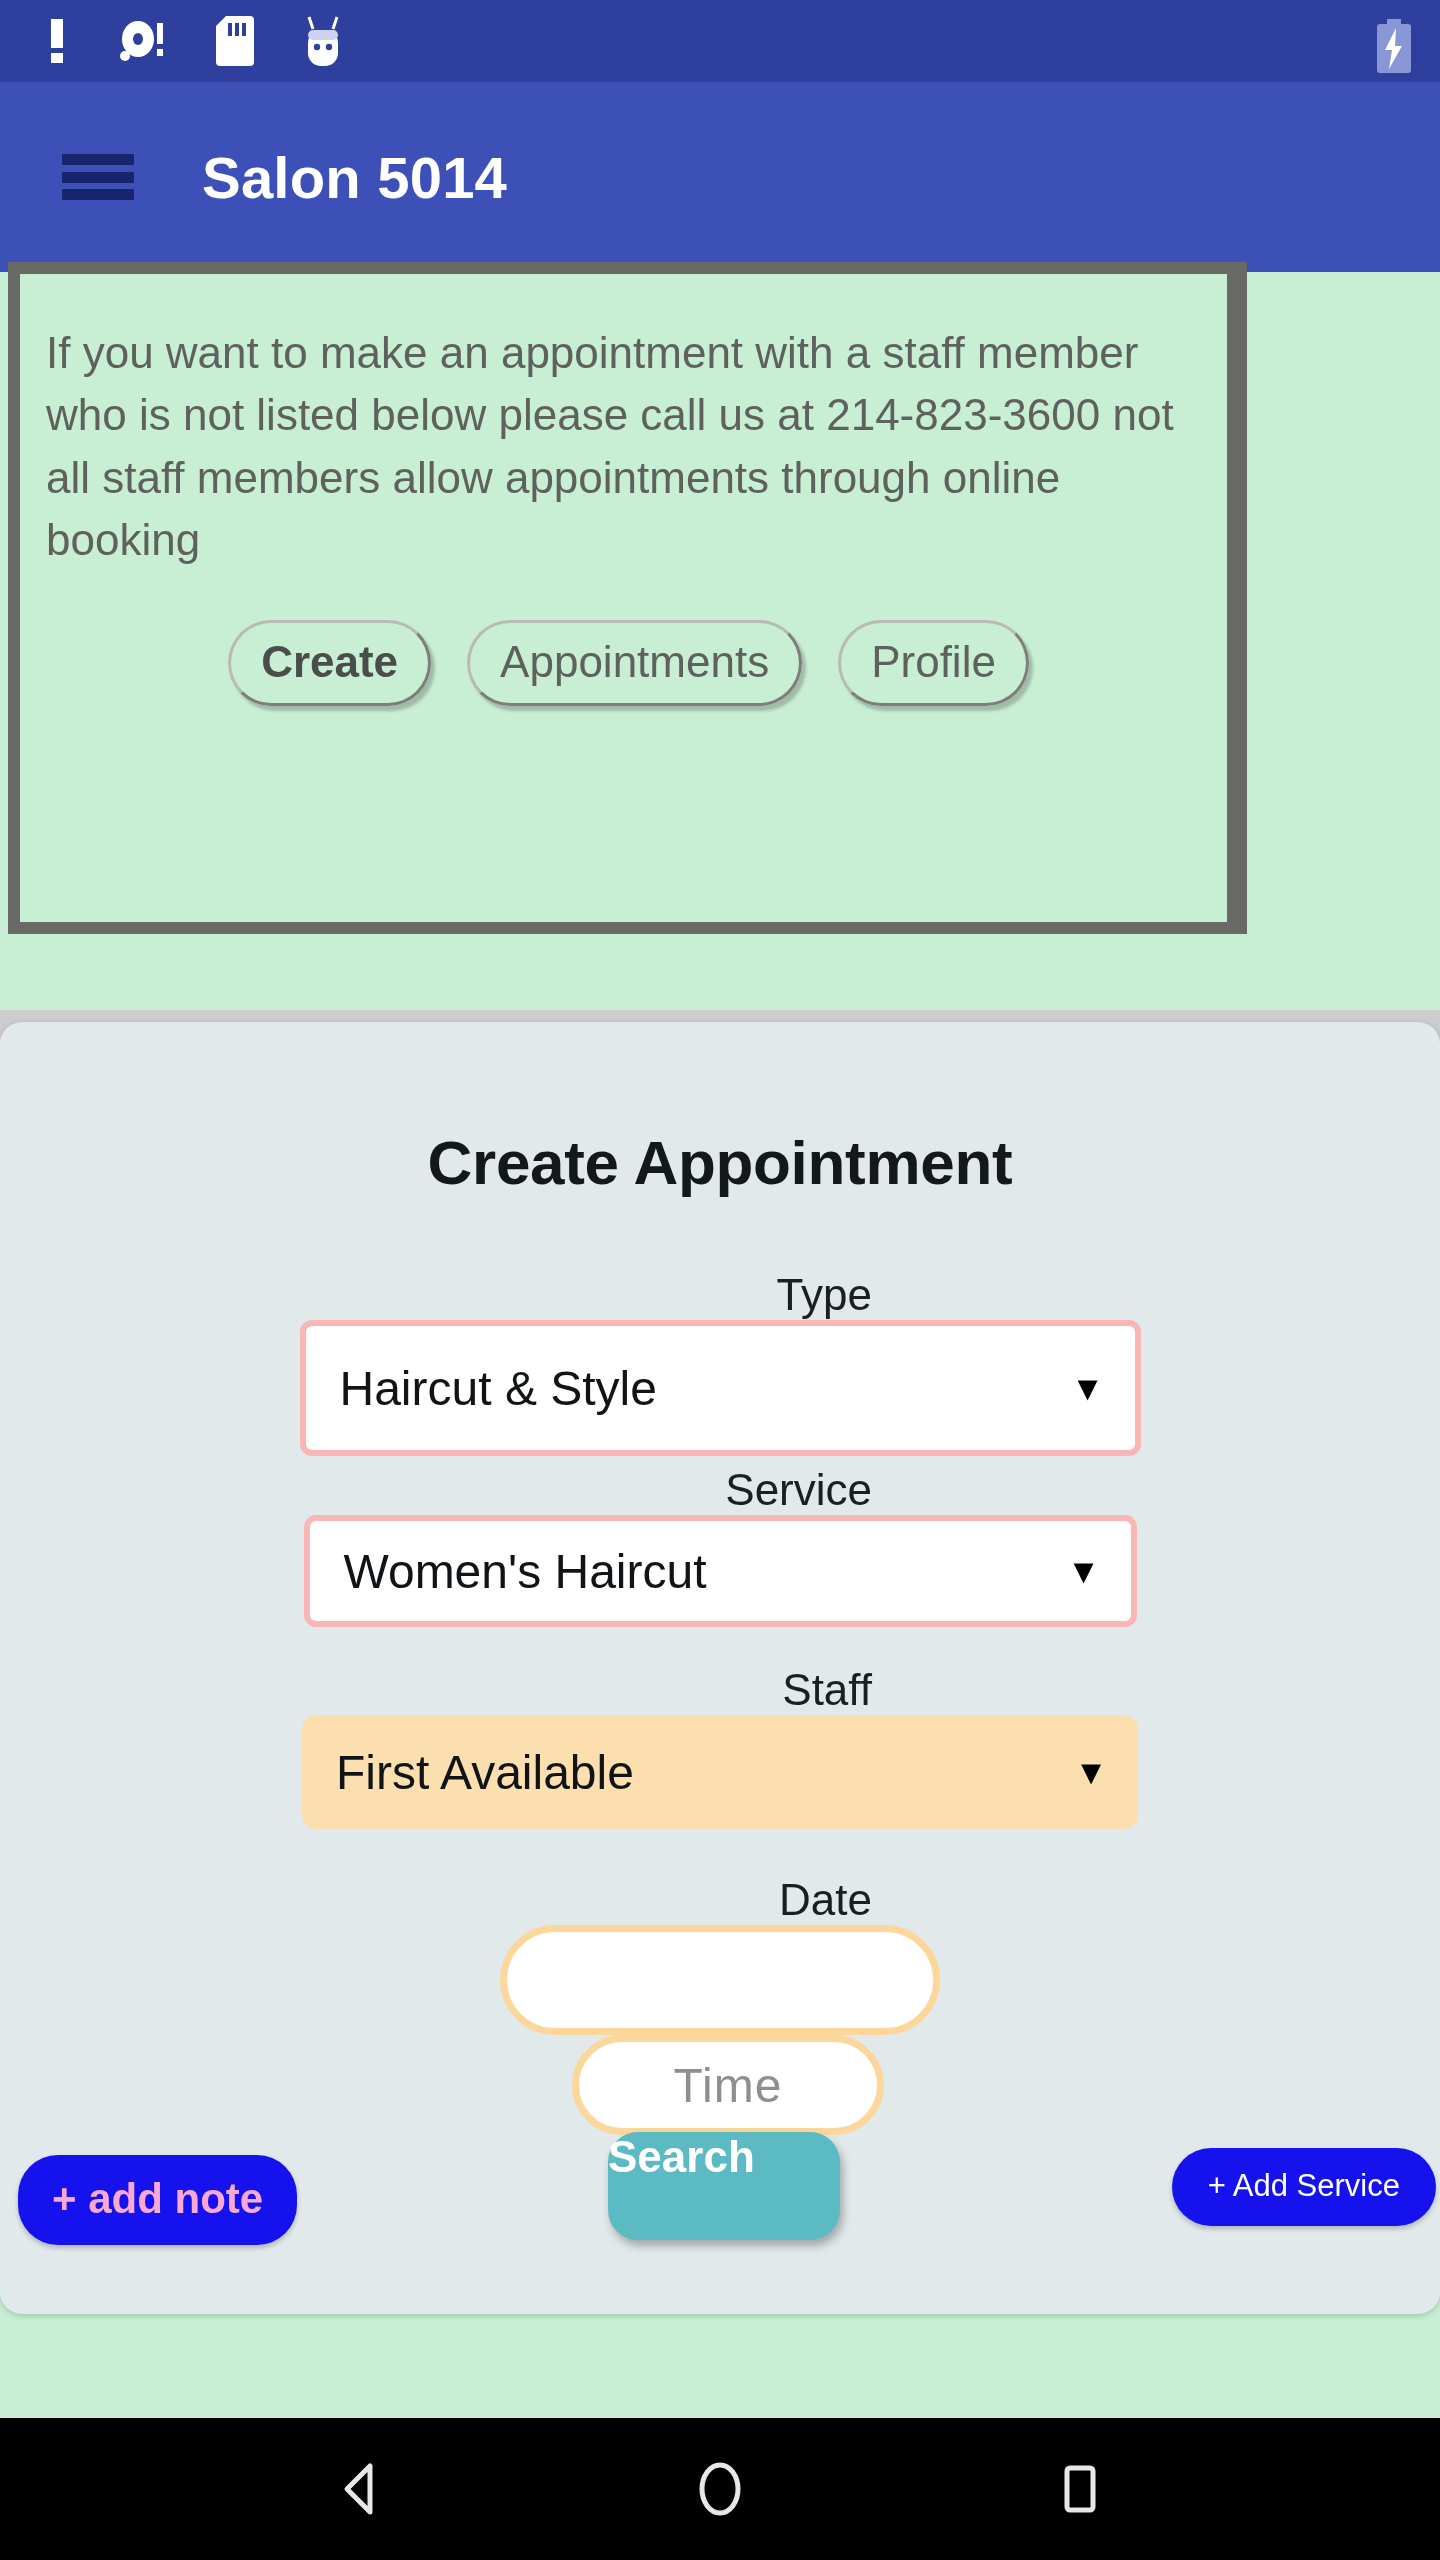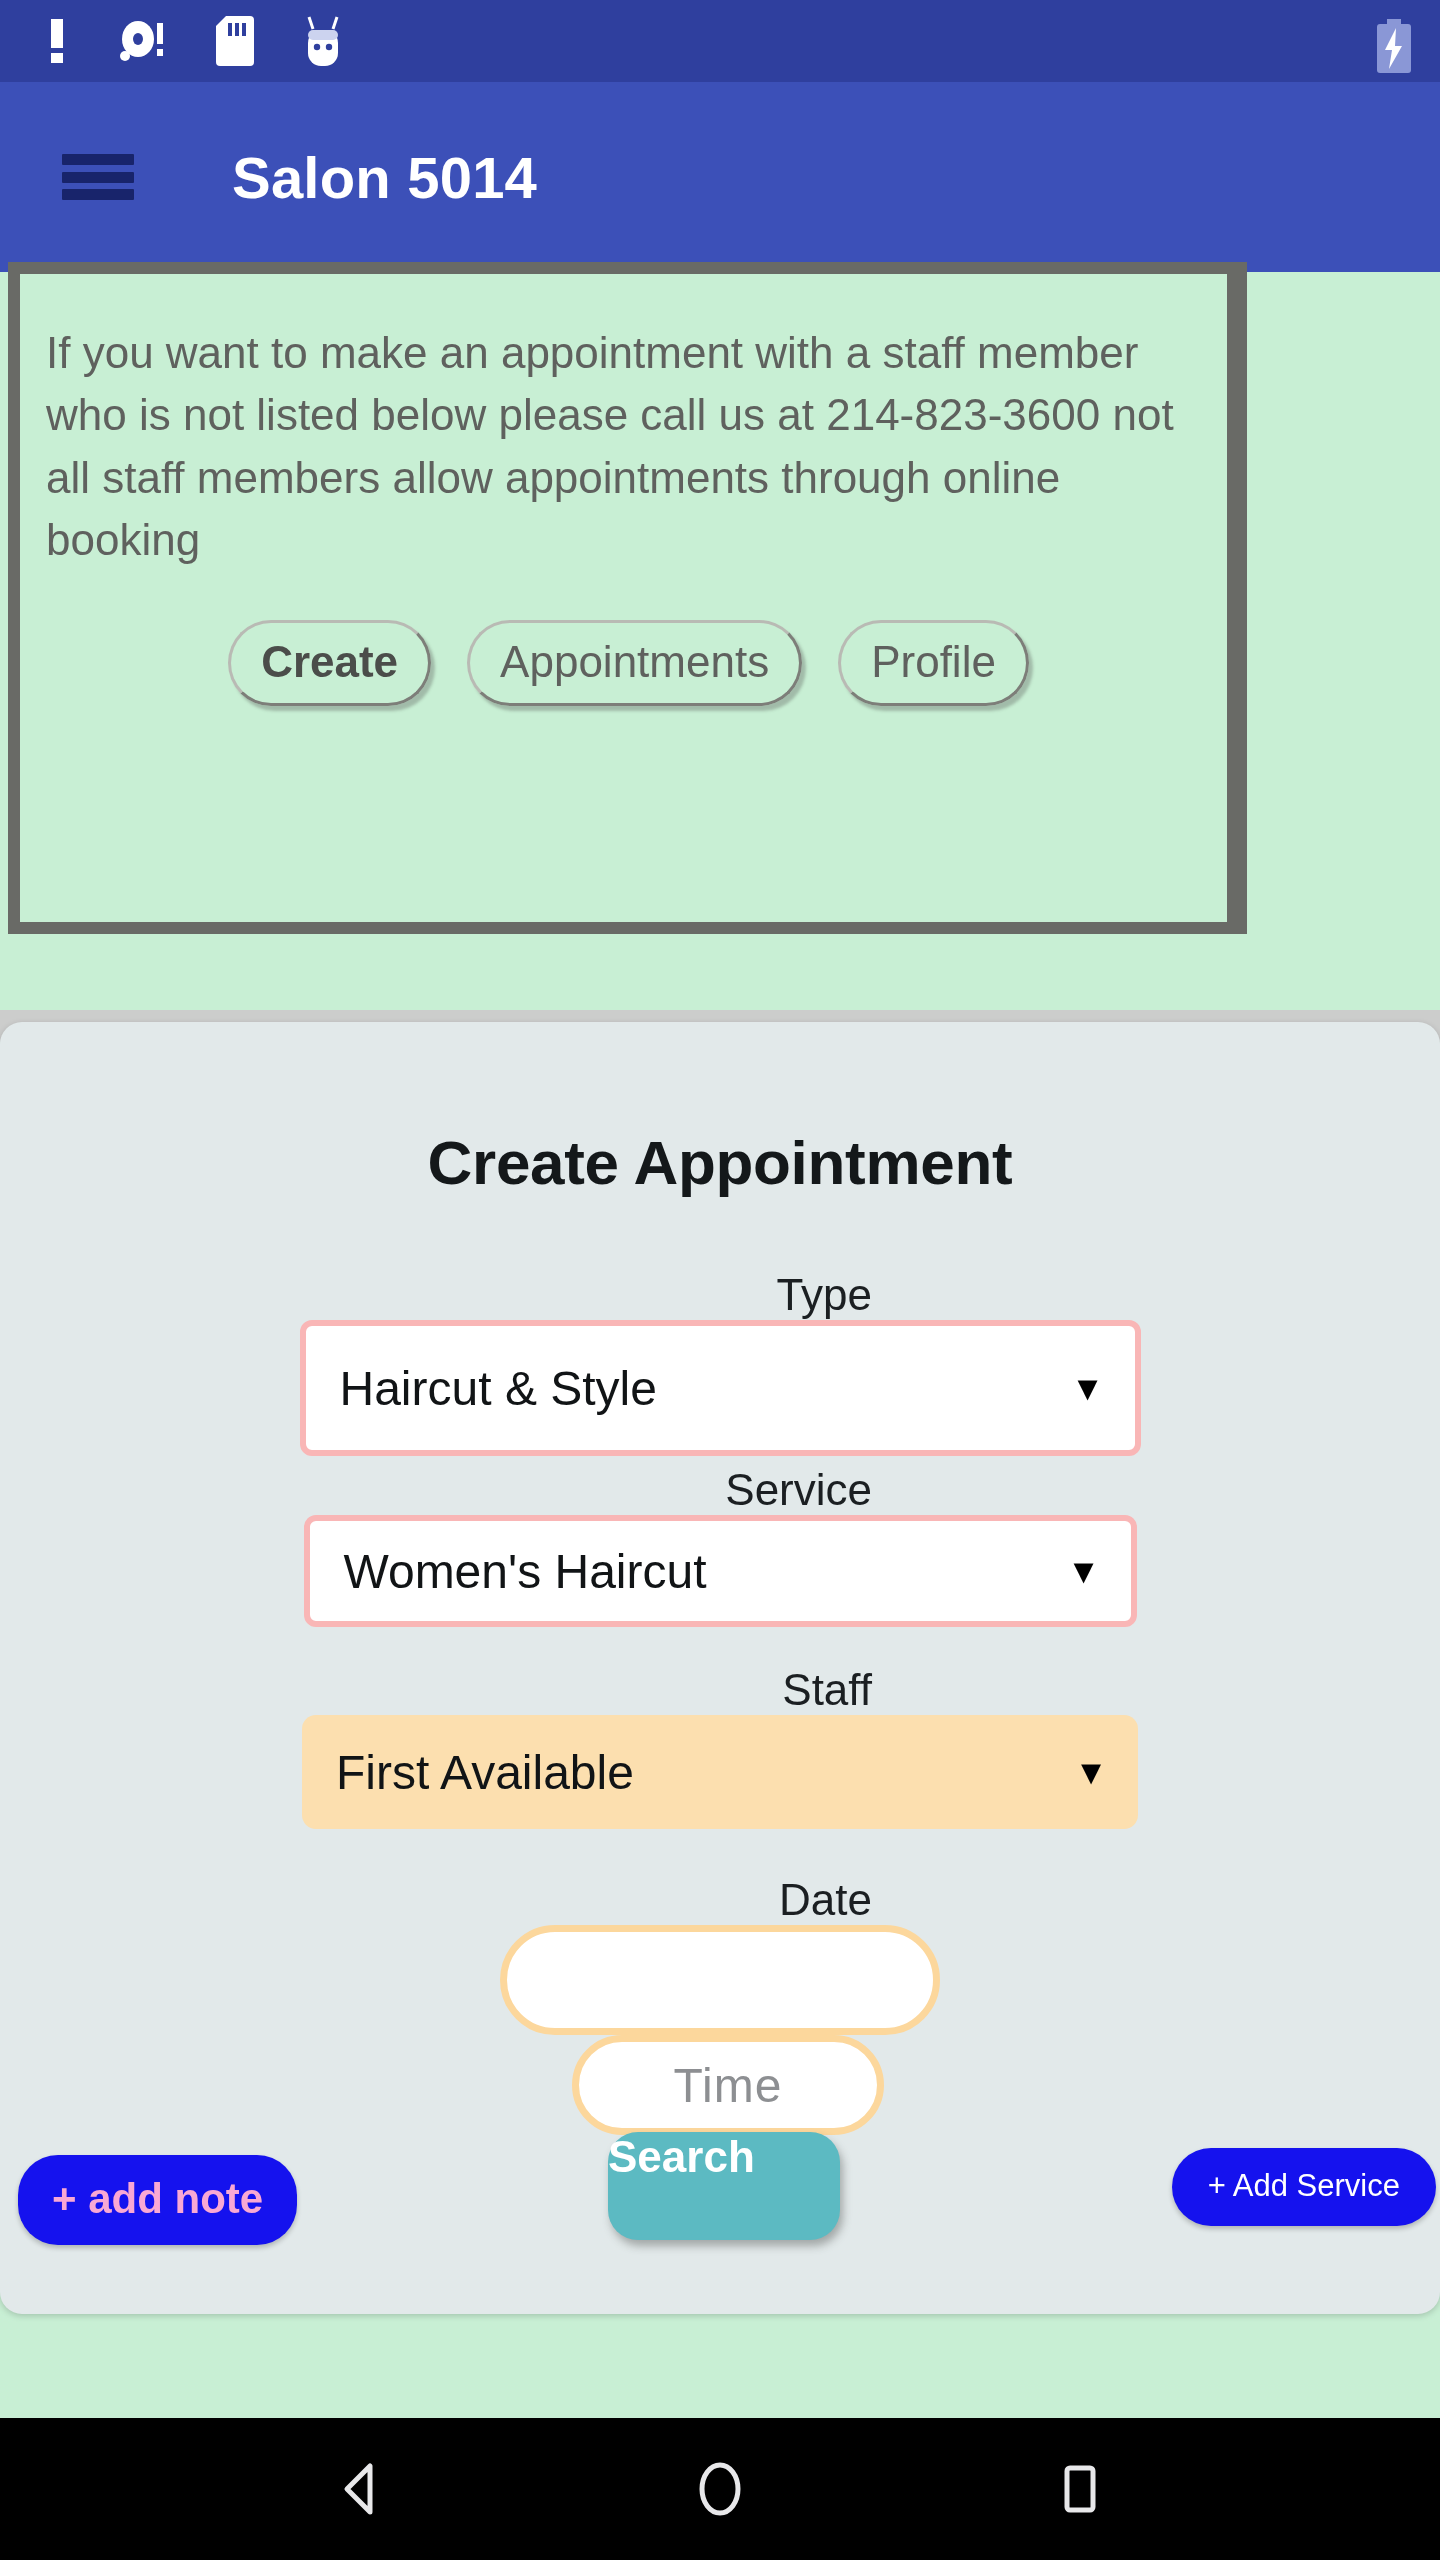--- a/index.html
+++ b/index.html
@@ -75,21 +75,21 @@
     display: block;
     width: 72px;
     height: 11px;
     background: #18246b;
     border-radius: 1px;
   }
   .app-title {
     color: #ffffff;
     font-size: 58px;
     font-weight: bold;
-    margin-left: 98px;
+    margin-left: 68px;
     letter-spacing: 0.2px;
   }
 
   
   .notice-card {
     position: absolute;
     left: 8px;
     top: 262px;
     width: 1239px;
     height: 672px;

